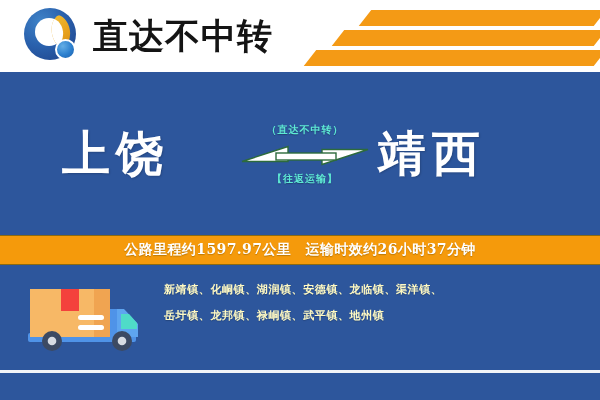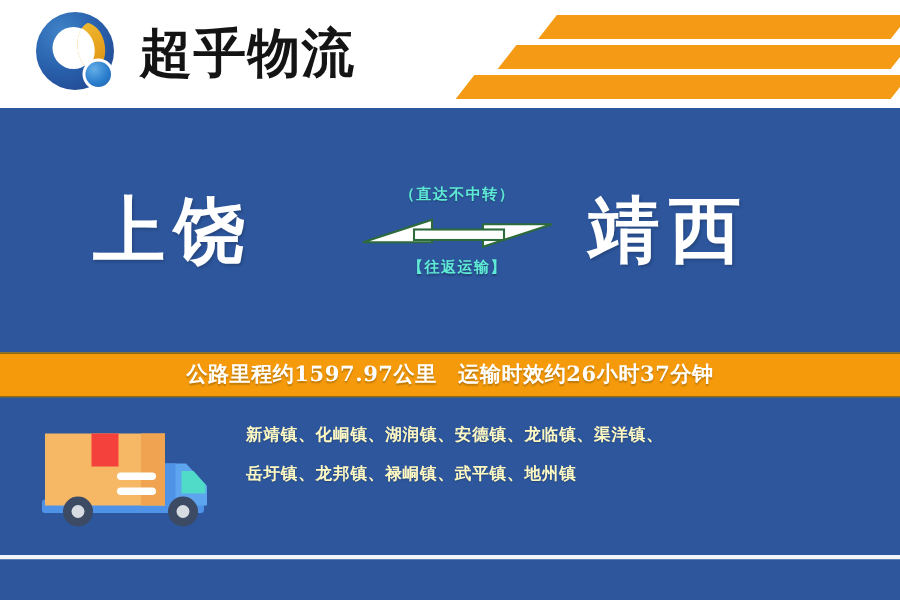--- a/index.html
+++ b/index.html
@@ -109,21 +109,21 @@
     transform:translateY(-50%);
     font-family:"DejaVu Serif","Liberation Serif",serif;
     font-weight:bold;
     font-size:48px;
     color:#ffffff;
     letter-spacing:6px;
     white-space:nowrap;
     text-shadow:1px 1px 2px rgba(0,0,0,.18);
   }
   .city.from { left:62px; }
-  .city.to   { left:378px;margin-left:14px; }
+  .city.to   { left:378px; }
 
   .middle {
     position:absolute;
     left:240px; top:50%;
     width:130px;
     transform:translateY(-50%);
     text-align:center;
   }
   .mid-top, .mid-bottom {
     font-family:Liberation Sans, sans-serif;
@@ -202,21 +202,21 @@
   <div class="header">
 
     <div class="logo-wrap">
       <div class="logo-mark">
         <div class="logo-ring"></div>
         <div class="logo-hole"></div>
         <div class="logo-moon"></div>
         <div class="logo-dot"></div>
       </div>
       <div class="logo-text">
-        <div class="logo-cn">超乎物流</div>
+        <div class="logo-cn">直达不中转</div>
       </div>
     </div>
 
     <div class="stripes">
       <div class="stripe s1"></div>
       <div class="stripe s2"></div>
       <div class="stripe s3"></div>
     </div>
   </div>
 

